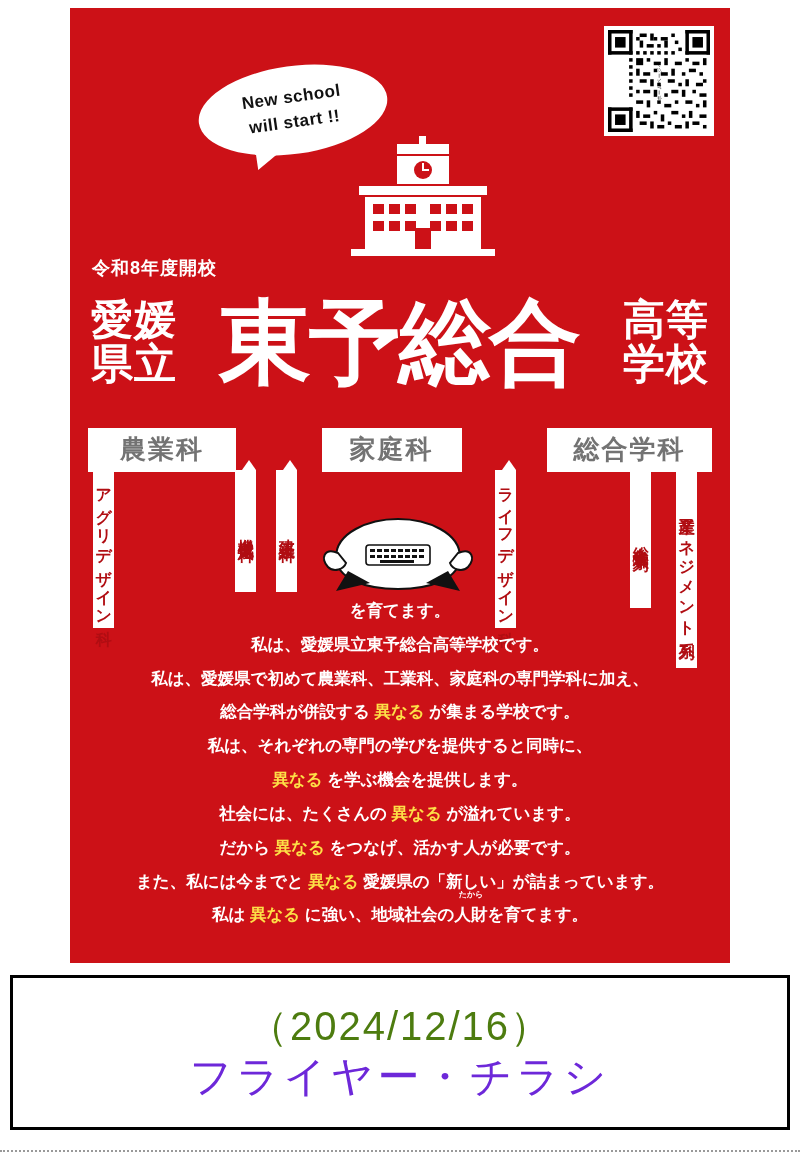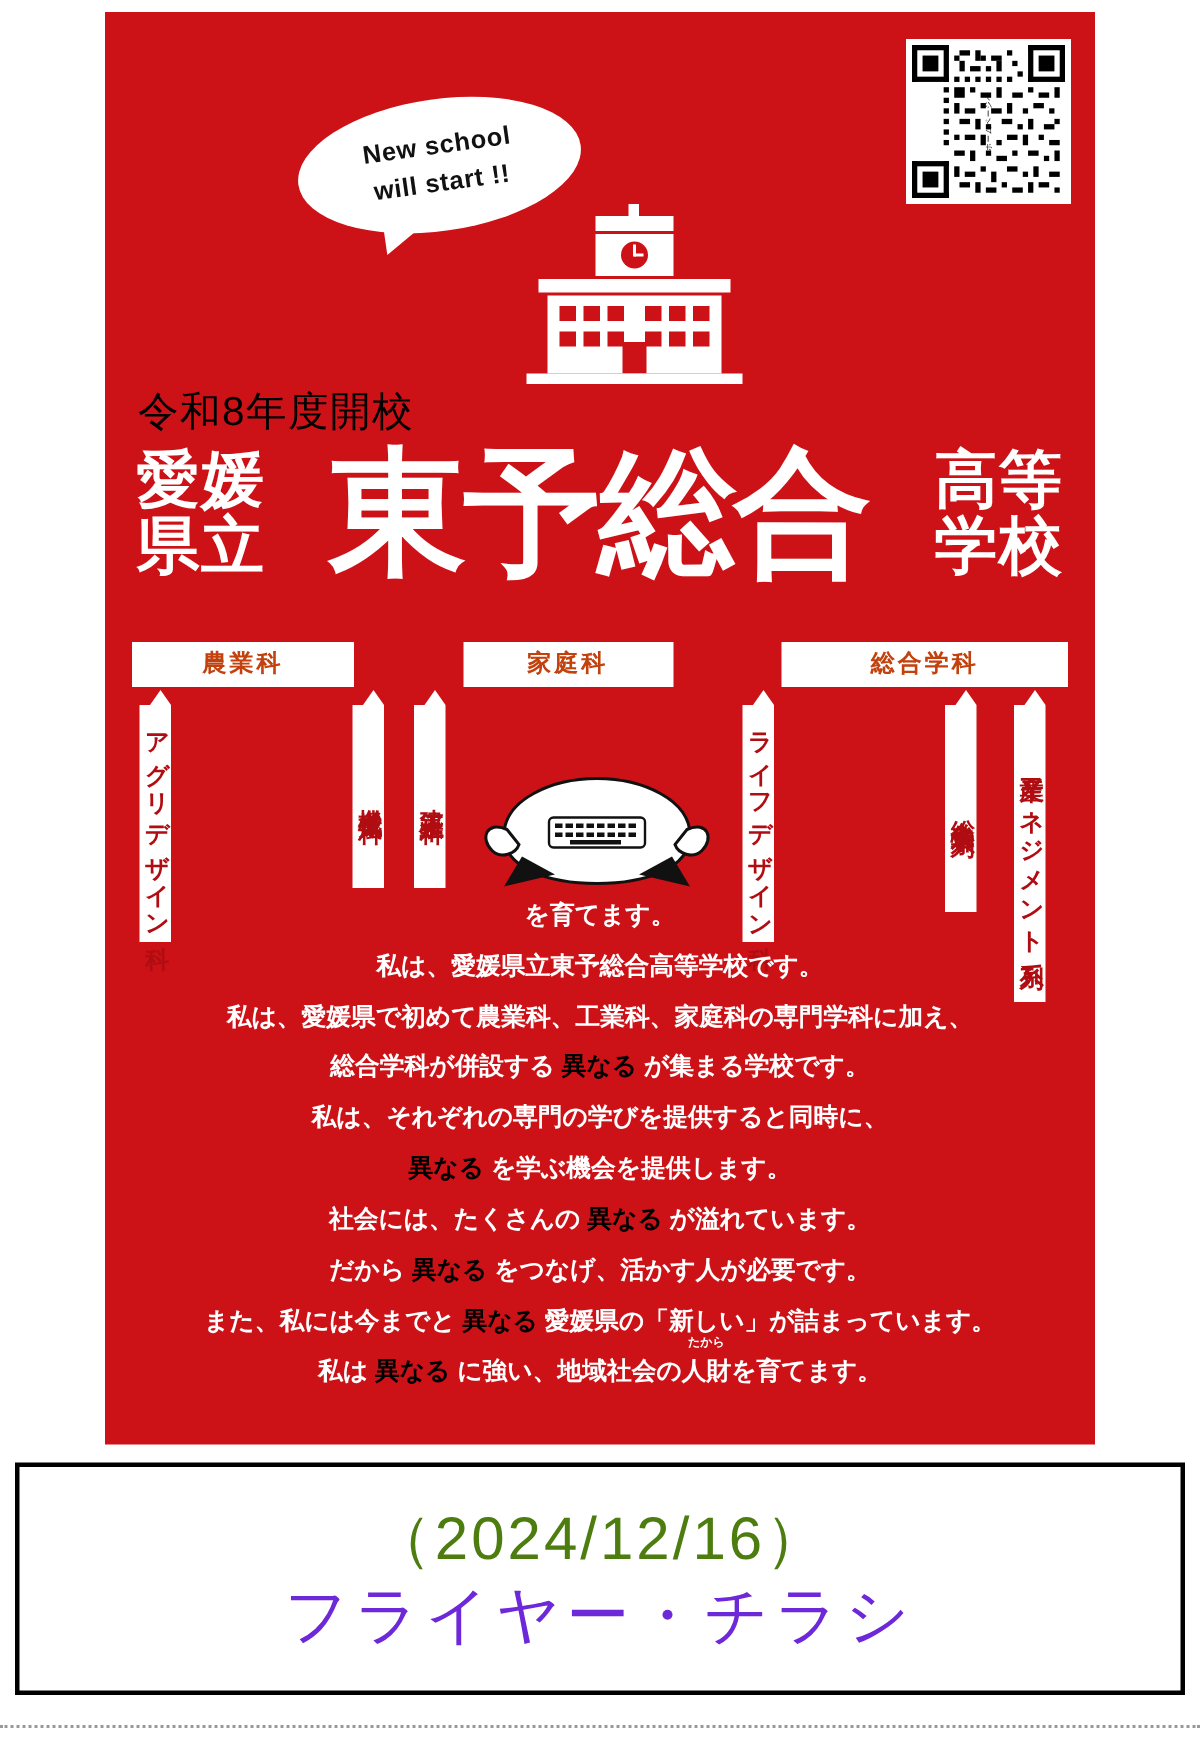--- a/index.html
+++ b/index.html
@@ -91,23 +91,23 @@
     top: 128px;
     width: 175px;
     height: 128px;
   }
 
   
   .reiwa {
     position: absolute;
     left: 22px;
     top: 248px;
-    color: #000000;
-    font-size: 27px;
-    font-weight: normal;
+    color: #ffffff;
+    font-size: 18px;
+    font-weight: bold;
     letter-spacing: 1px;
   }
   .title-row {
     position: absolute;
     left: 16px;
     top: 288px;
     width: 630px;
     display: flex;
     align-items: center;
   }
@@ -146,31 +146,31 @@
   .dept-row {
     position: absolute;
     left: 18px;
     top: 420px;
     width: 624px;
     display: flex;
     justify-content: space-between;
   }
   .dept-box {
     background: #ffffff;
-    color: #c2410c;
-    font-weight: bold;
-    font-size: 16px;
+    color: #737373;
+    font-weight: bold;
+    font-size: 26px;
     text-align: center;
     padding: 4px 0 5px 0;
     letter-spacing: 2px;
   }
   .dept-box.w1 { width: 148px; }
   .dept-box.w2 { width: 145px; }
   .dept-box.w3 { width: 140px; }
-  .dept-box.w4 { width: 191px; font-family: Liberation Serif, serif; }
+  .dept-box.w4 { width: 165px; font-family: Liberation Serif, serif; }
 
   
   .vlabel {
     position: absolute;
     background: #ffffff;
     color: #b00d12;
     font-weight: bold;
     font-size: 16px;
     writing-mode: vertical-rl;
     text-orientation: upright;
@@ -202,21 +202,21 @@
     left: 12px;
     top: 586px;
     width: 636px;
     text-align: center;
     color: #ffffff;
     font-size: 16.5px;
     line-height: 2.05;
     font-weight: bold;
   }
   .bodytext .ln { display: block; white-space: nowrap; }
-  .hl { color: #000000; }
+  .hl { color: #fde047; }
   .ruby-wrap { position: relative; display: inline-block; }
   .ruby-wrap .rt {
     position: absolute;
     left: 50%;
     transform: translateX(-50%);
     top: -11px;
     font-size: 8px;
     white-space: nowrap;
     font-weight: bold;
   }

